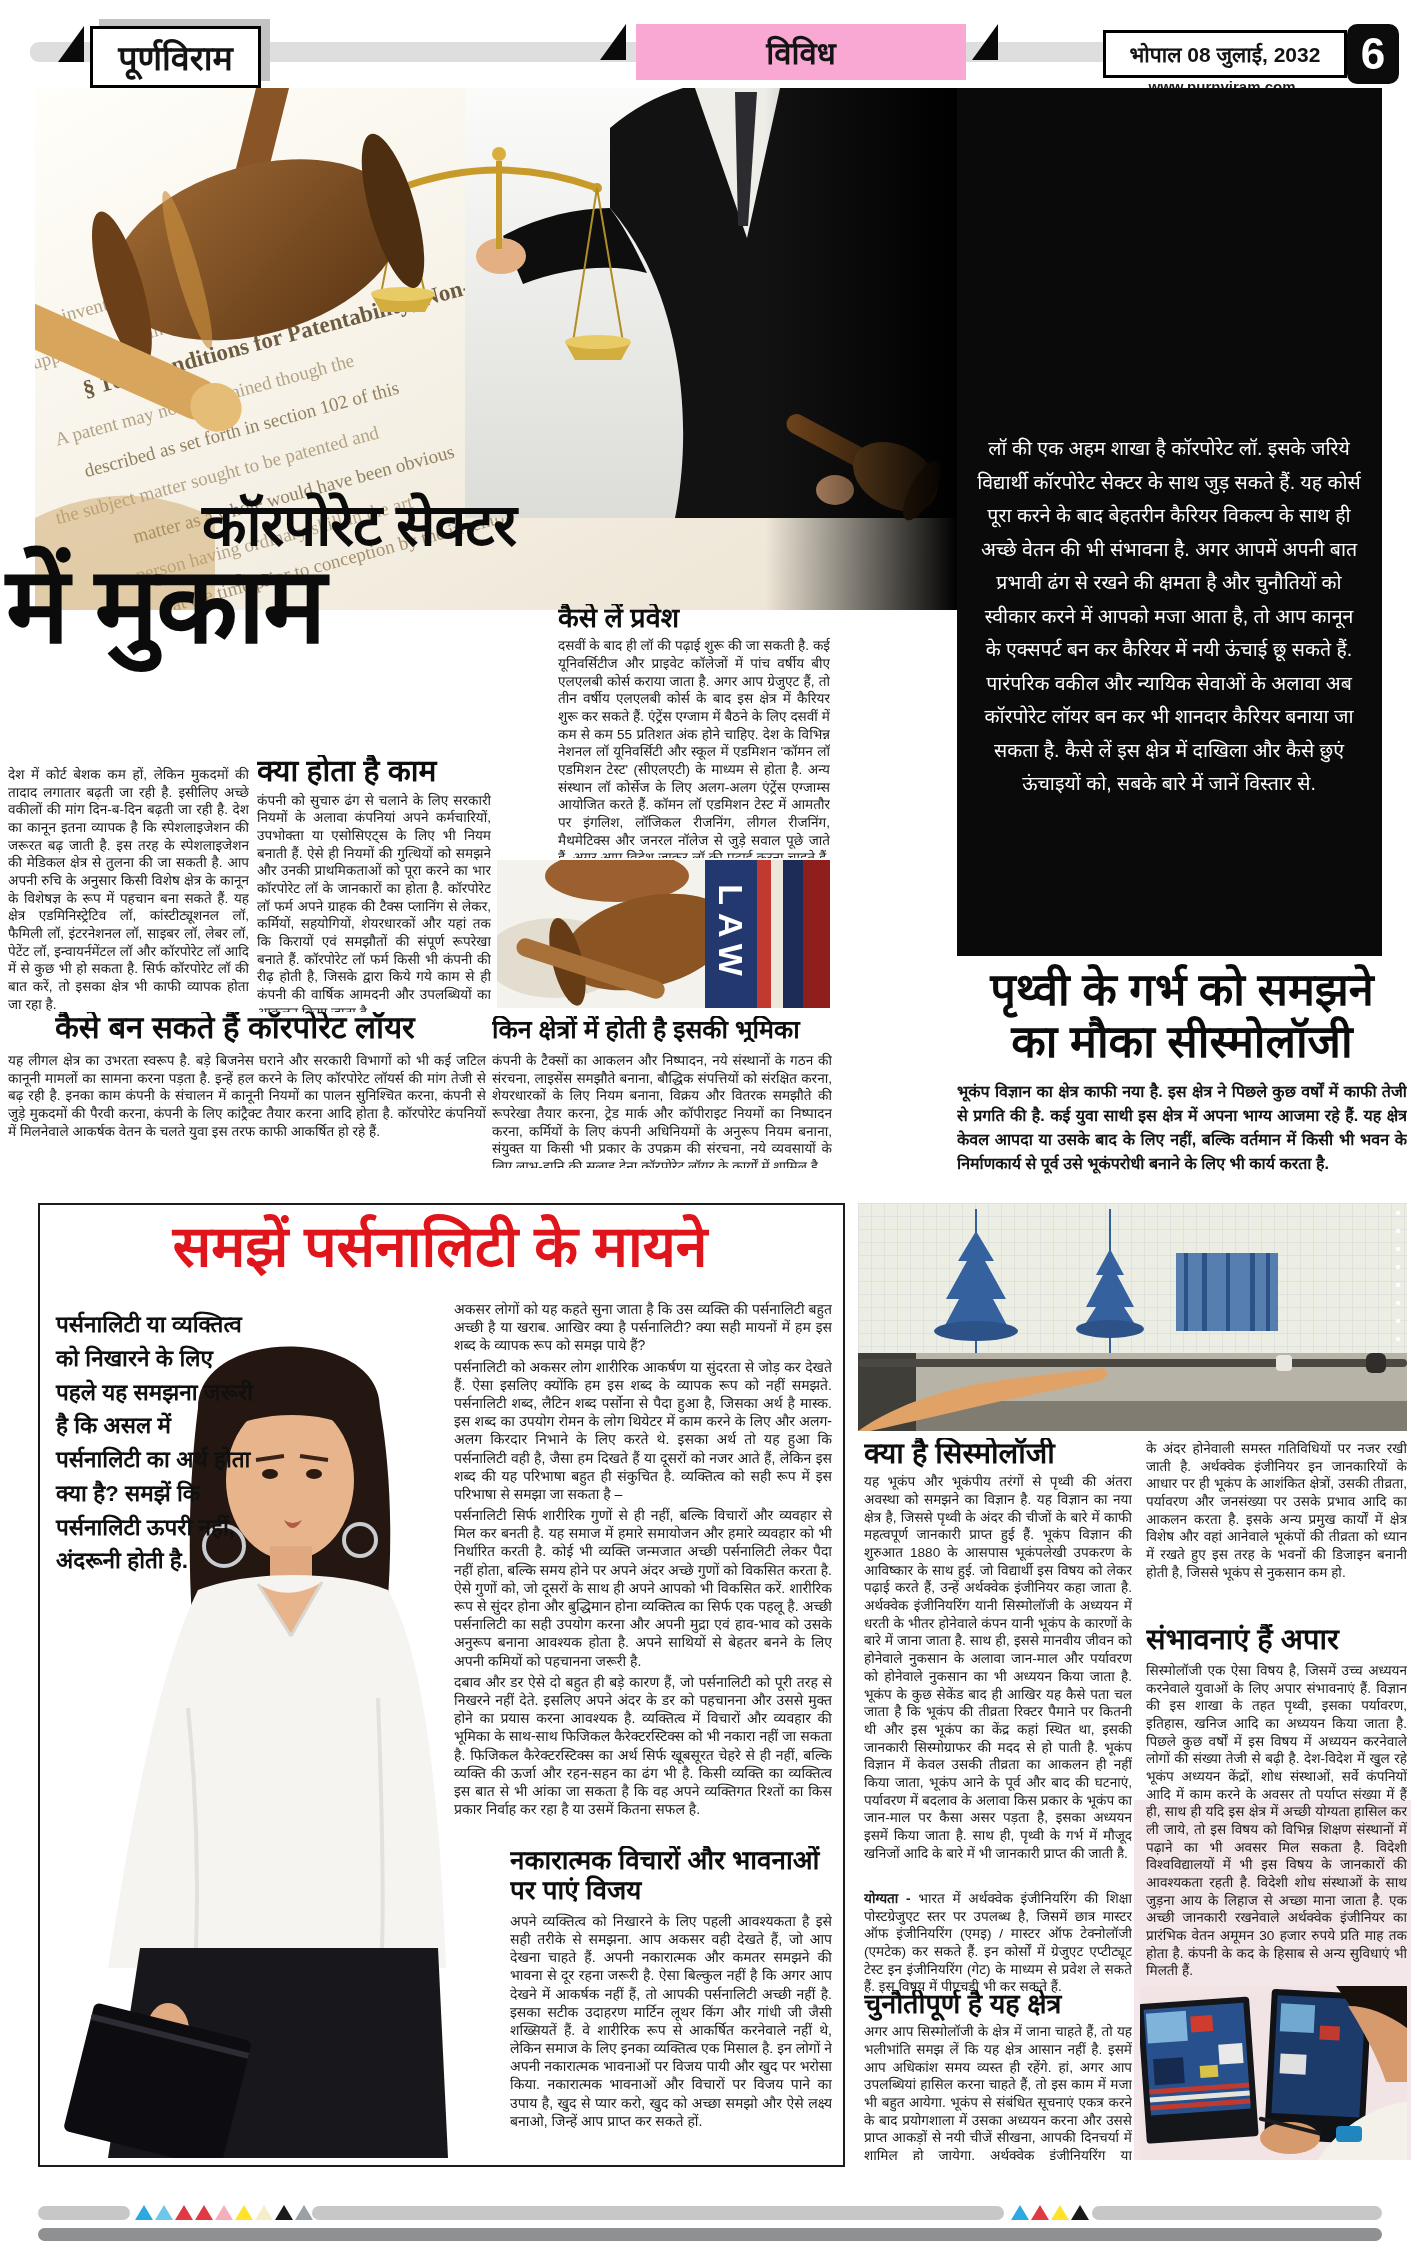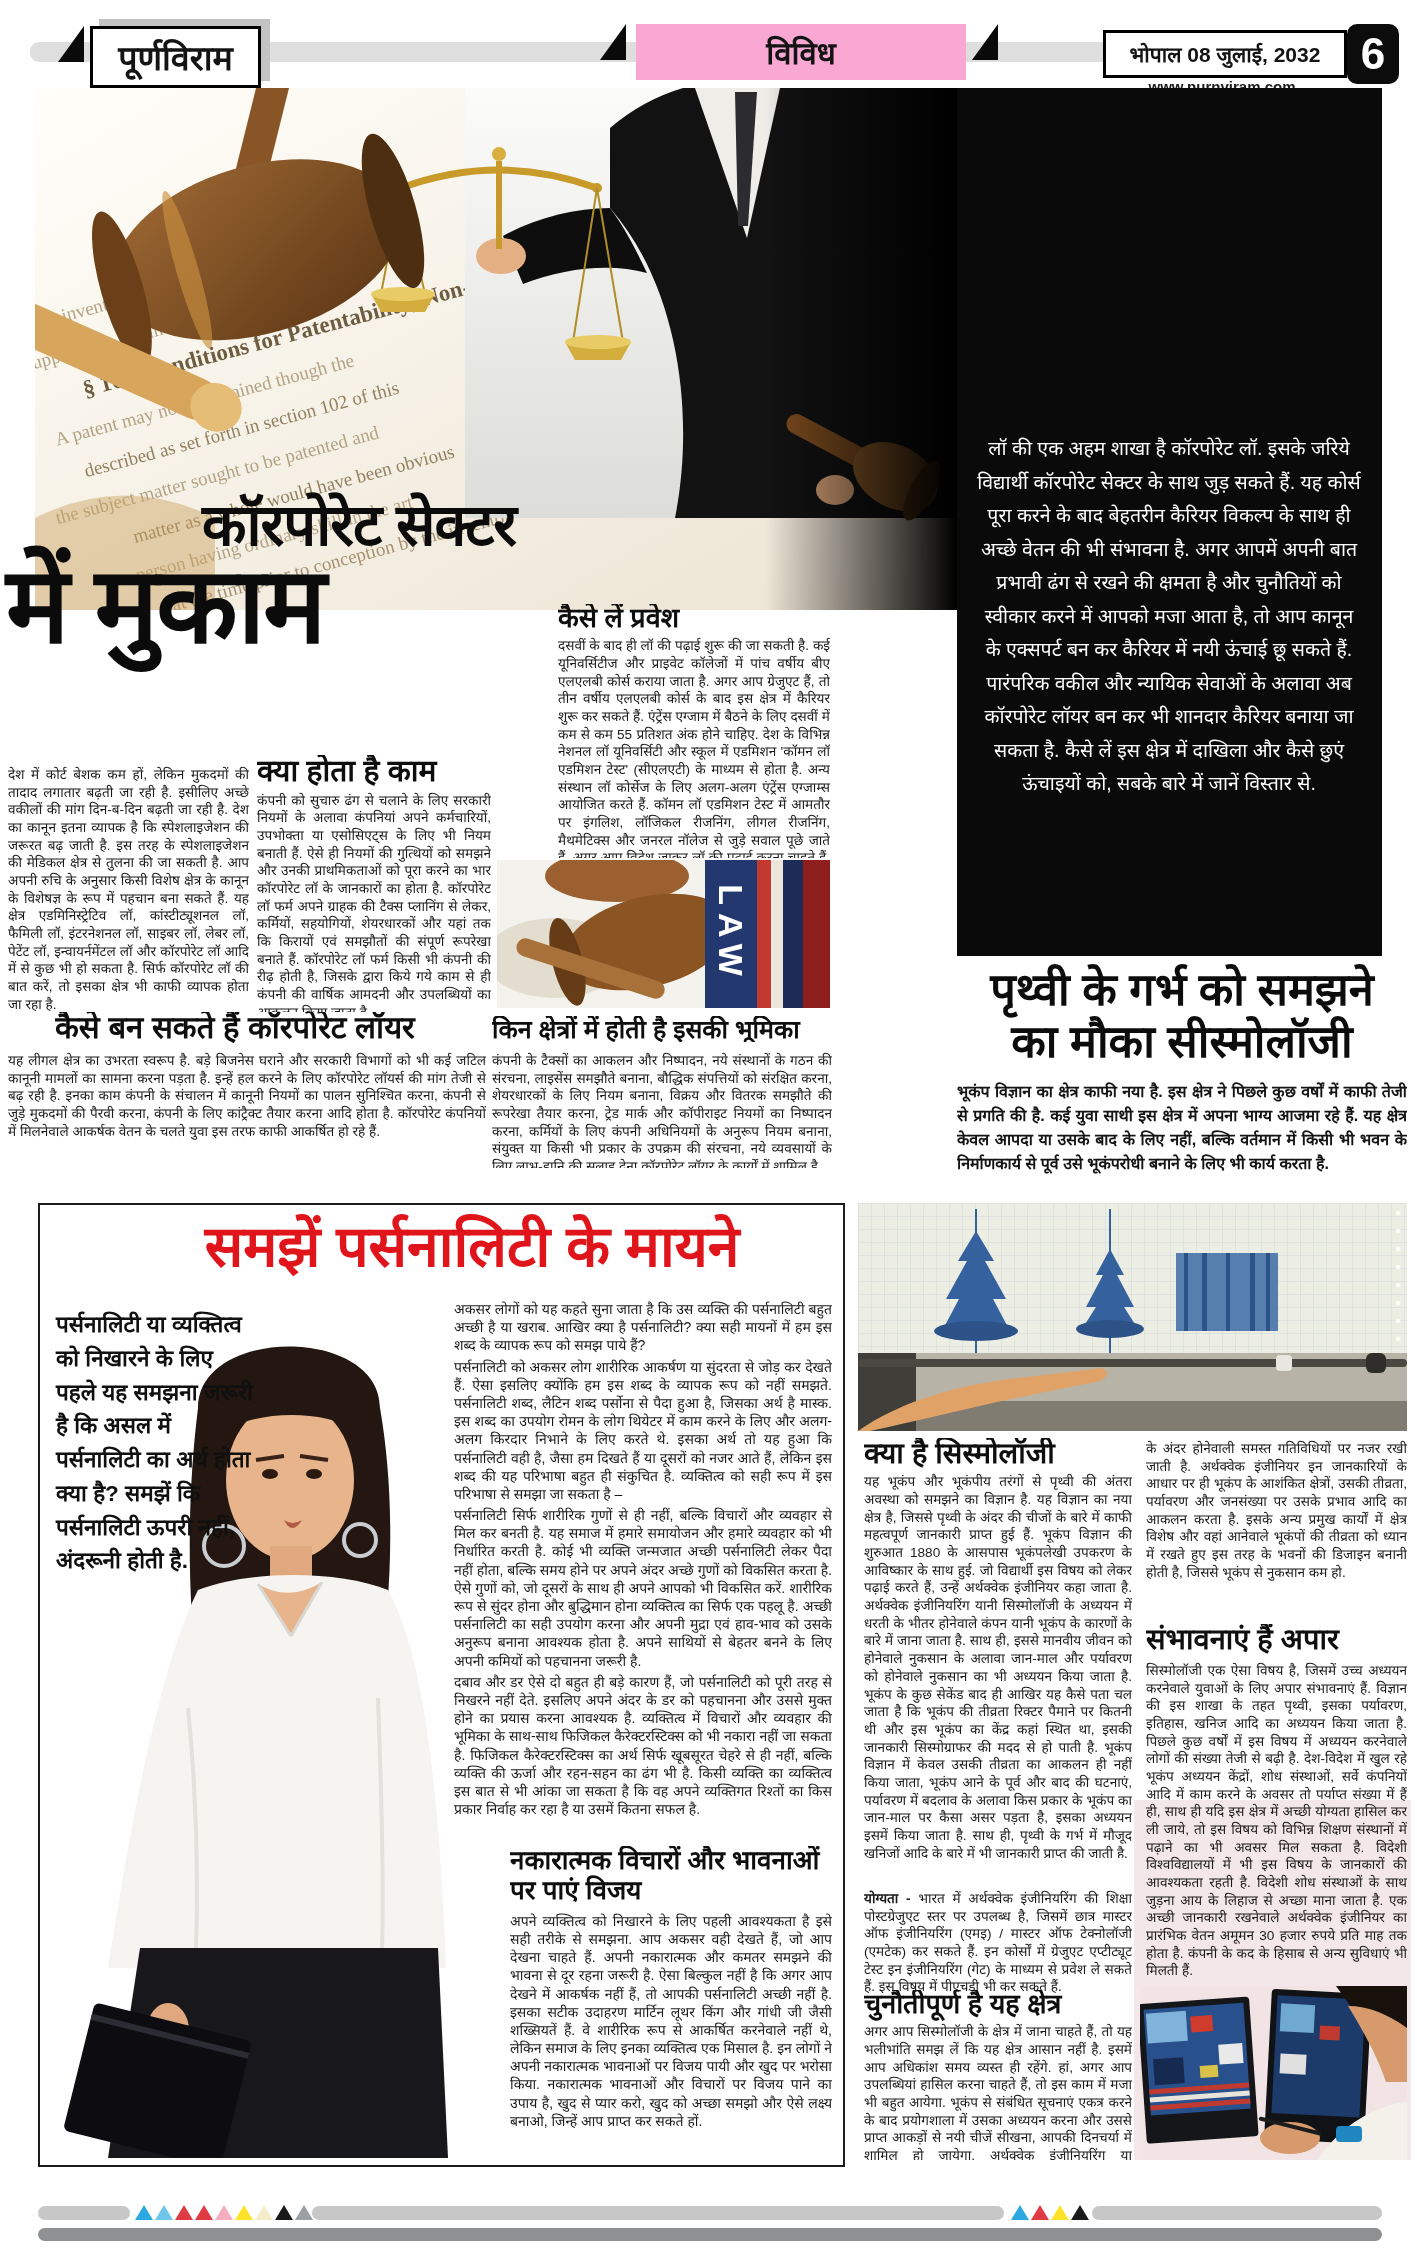--- a/index.html
+++ b/index.html
@@ -186,21 +186,21 @@
   <div class="abs body-text just clip" style="left:8px;top:1052px;width:478px;height:116px;">यह लीगल क्षेत्र का उभरता स्वरूप है. बड़े बिजनेस घराने और सरकारी विभागों को भी कई जटिल कानूनी मामलों का सामना करना पड़ता है. इन्हें हल करने के लिए कॉरपोरेट लॉयर्स की मांग तेजी से बढ़ रही है. इनका काम कंपनी के संचालन में कानूनी नियमों का पालन सुनिश्चित करना, कंपनी से जुड़े मुकदमों की पैरवी करना, कंपनी के लिए कांट्रैक्ट तैयार करना आदि होता है. कॉरपोरेट कंपनियों में मिलनेवाले आकर्षक वेतन के चलते युवा इस तरफ काफी आकर्षित हो रहे हैं.</div>
 
   <div class="abs sec-head" style="left:492px;top:1016px;width:340px;font-size:25px;white-space:nowrap;overflow:hidden;">किन क्षेत्रों में होती है इसकी भूमिका</div>
   <div class="abs body-text just clip" style="left:492px;top:1052px;width:340px;height:116px;">कंपनी के टैक्सों का आकलन और निष्पादन, नये संस्थानों के गठन की संरचना, लाइसेंस समझौते बनाना, बौद्धिक संपत्तियों को संरक्षित करना, शेयरधारकों के लिए नियम बनाना, विक्रय और वितरक समझौते की रूपरेखा तैयार करना, ट्रेड मार्क और कॉपीराइट नियमों का निष्पादन करना, कर्मियों के लिए कंपनी अधिनियमों के अनुरूप नियम बनाना, संयुक्त या किसी भी प्रकार के उपक्रम की संरचना, नये व्यवसायों के लिए लाभ-हानि की सलाह देना कॉरपोरेट लॉयर के कार्यों में शामिल है.</div>
 
   <div class="abs earth-head" style="left:957px;top:966px;width:450px;">पृथ्वी के गर्भ को समझने</div>
   <div class="abs earth-head" style="left:957px;top:1018px;width:450px;">का मौका सीस्मोलॉजी</div>
   <div class="abs earth-intro just clip" style="left:957px;top:1080px;width:450px;height:108px;">भूकंप विज्ञान का क्षेत्र काफी नया है. इस क्षेत्र ने पिछले कुछ वर्षों में काफी तेजी से प्रगति की है. कई युवा साथी इस क्षेत्र में अपना भाग्य आजमा रहे हैं. यह क्षेत्र केवल आपदा या उसके बाद के लिए नहीं, बल्कि वर्तमान में किसी भी भवन के निर्माणकार्य से पूर्व उसे भूकंपरोधी बनाने के लिए भी कार्य करता है.</div>
 
   <div class="abs pers-box" style="left:38px;top:1203px;width:803px;height:960px;"></div>
-  <div class="abs pers-head" style="left:40px;top:1218px;width:800px;margin-left:32px;">समझें पर्सनालिटी के मायने</div>
+  <div class="abs pers-head" style="left:40px;top:1218px;width:800px;">समझें पर्सनालिटी के मायने</div>
 
   <svg class="abs" style="left:48px;top:1288px;" width="400" height="870" viewBox="0 0 400 870">
     <path d="M150,120 C150,38 332,38 332,120 C346,200 346,300 330,392 C358,520 304,562 300,562 L182,562 C178,562 122,520 150,392 C138,300 140,200 150,120 Z" fill="#241610"></path>
     <ellipse cx="242" cy="192" rx="64" ry="80" fill="#e8b48c"></ellipse>
     <path d="M180,142 C202,92 288,92 306,142 C278,122 210,122 180,142 Z" fill="#241610"></path>
     <path d="M208,172 L236,168" stroke="#3a241a" stroke-width="4" fill="none"></path>
     <path d="M252,168 L280,172" stroke="#3a241a" stroke-width="4" fill="none"></path>
     <ellipse cx="222" cy="186" rx="8" ry="5" fill="#2a1a12"></ellipse>
     <ellipse cx="266" cy="186" rx="8" ry="5" fill="#2a1a12"></ellipse>
     <path d="M236,232 Q244,238 254,232 Q244,248 236,232 Z" fill="#b05a48"></path>

